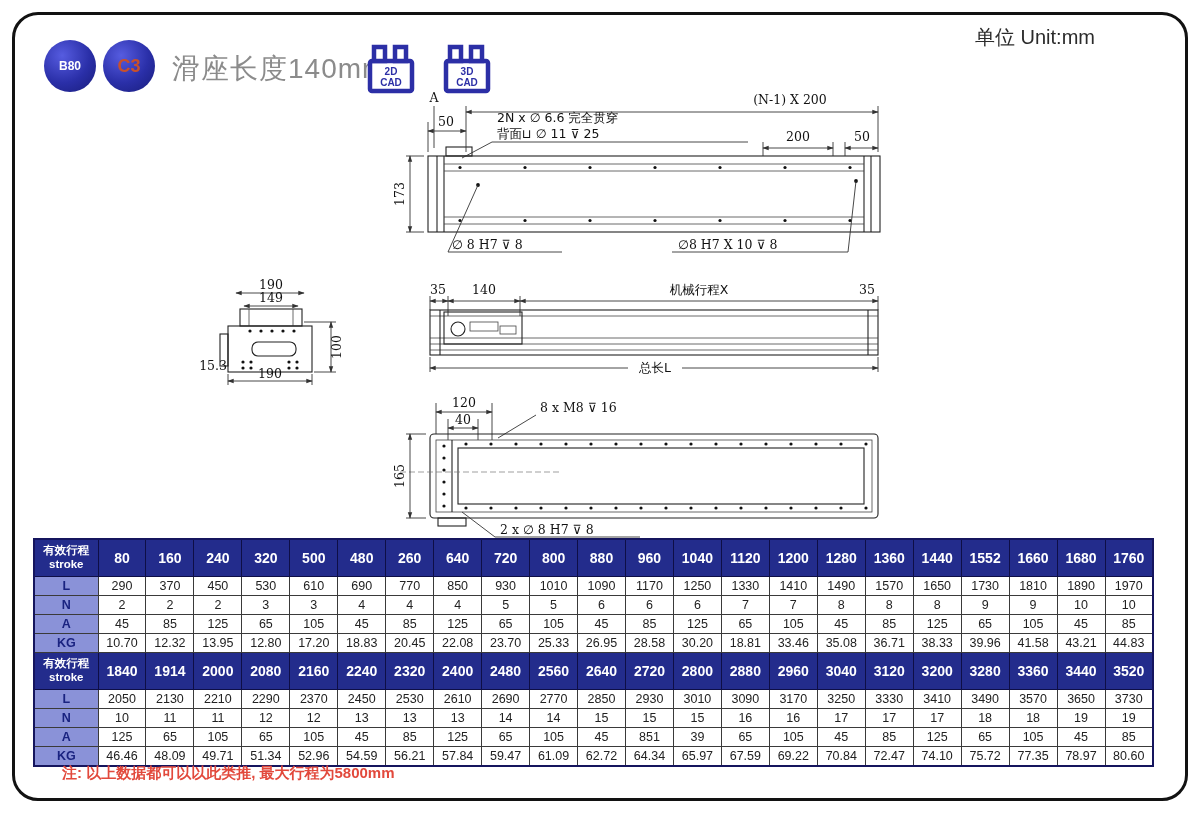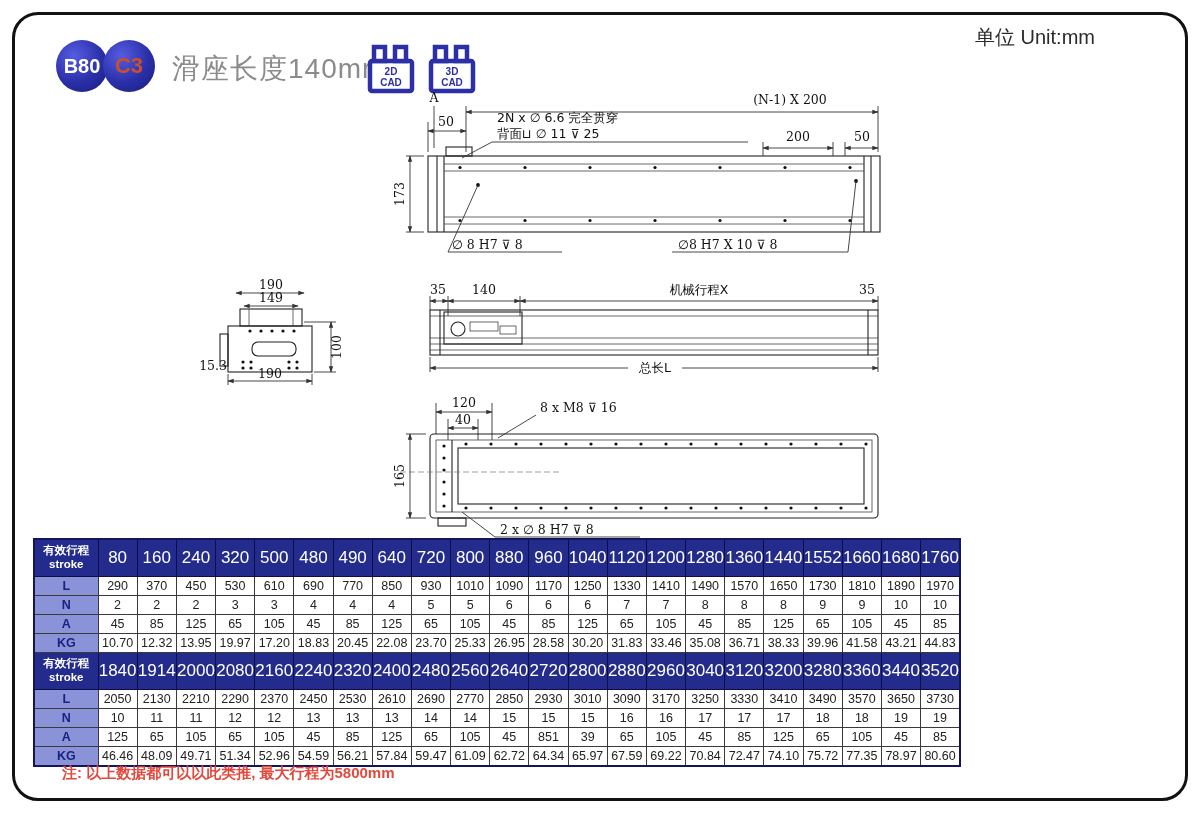--- a/index.html
+++ b/index.html
@@ -11,56 +11,56 @@
     position:absolute; left:12px; top:12px; right:12px; bottom:12px;
     border:3px solid #121212; border-radius:26px; background:#fff;
   }
   
   .badge {
     position:absolute; border-radius:50%;
     display:flex; align-items:center; justify-content:center;
     font-weight:bold;
     background:radial-gradient(circle at 35% 30%, #565ce0 0%, #2a2fa8 55%, #181c7a 100%);
   }
-  .badge-b80 { left:56px; top:40px; width:52px; height:52px; color:#ffffff; font-size:20px; }
-  .badge-c3  { left:103px; top:40px; width:52px; height:52px; color:#c8502c; font-size:22px; }
+  .badge-b80 { left:44px; top:40px; width:52px; height:52px; color:#ffffff; font-size:12px; }
+  .badge-c3  { left:103px; top:40px; width:52px; height:52px; color:#c8502c; font-size:18px; }
   .page-title {
     position:absolute; left:172px; top:50px; font-size:28px; color:#8b8b8b;
     letter-spacing:1px;
   }
   .cadicon { position:absolute; top:44px; width:48px; height:39px; cursor:pointer; }
   .cadicon.c2d { left:367px; }
-  .cadicon.c3d { left:428px; }
+  .cadicon.c3d { left:443px; }
   .cadbox { fill:#ffffff; stroke:var(--blue); stroke-width:4.5; }
   .cadtxt { font:bold 10px "Liberation Sans", sans-serif; fill:var(--blue); }
   .unit-label { position:absolute; left:975px; top:24px; font-size:20px; color:#2b2b2b;text-align:center; }
 
   
   .drawings { position:absolute; left:0; top:0; }
   .dln  { stroke:#222; stroke-width:1.1; fill:none; }
   .dthin{ stroke:#444; stroke-width:0.8; fill:none; }
   .dimline { stroke:#333; stroke-width:0.9; fill:none; }
   .cl { stroke:#777; stroke-width:0.7; stroke-dasharray:6 3; }
   .hole { fill:#111; }
   text.dim   { font:12.5px "DejaVu Serif", serif; fill:#111; }
   text.dimcn { font:12.5px "DejaVu Sans", sans-serif; fill:#111; }
 
   
   .spec {
-    position:absolute; left:33px; top:538px; width:928px;
+    position:absolute; left:33px; top:538px; width:1121px;
     border-collapse:collapse; table-layout:fixed;
     border:2px solid #15155e;
   }
   .spec td {
     border:1px solid #3a3a3a; text-align:center; padding:0;
     overflow:hidden; white-space:nowrap;
   }
   .spec .row-head td {
     background:var(--navy); color:#fff; border-color:#0e0e46;
-    font-size:17px; font-weight:400; height:36px;
+    font-size:14px; font-weight:700; height:36px;
   }
   .spec .row-head td.corner { font-size:11.5px; line-height:1.2; font-weight:bold; }
   .spec .row-data td { background:#fff; color:#222; font-size:12.5px; height:18px; line-height:18px; }
   .spec .row-data td.lbl {
     background:var(--peri); color:var(--navytext); font-weight:bold; font-size:12.5px;
   }
   .footnote {
     position:absolute; left:62px; top:764px; font-size:15px; font-weight:600;
     color:var(--red);
   }
@@ -346,21 +346,21 @@
         <td class="corner">
           <div>有效行程</div>
           <div>stroke</div>
         </td>
         <td>80</td>
         <td>160</td>
         <td>240</td>
         <td>320</td>
         <td>500</td>
         <td>480</td>
-        <td>490</td>
+        <td>260</td>
         <td>640</td>
         <td>720</td>
         <td>800</td>
         <td>880</td>
         <td>960</td>
         <td>1040</td>
         <td>1120</td>
         <td>1200</td>
         <td>1280</td>
         <td>1360</td>
@@ -443,31 +443,31 @@
         <td>65</td>
         <td>105</td>
         <td>45</td>
         <td>85</td>
       </tr>
       <tr class="row-data">
         <td class="lbl">KG</td>
         <td>10.70</td>
         <td>12.32</td>
         <td>13.95</td>
-        <td>19.97</td>
+        <td>12.80</td>
         <td>17.20</td>
         <td>18.83</td>
         <td>20.45</td>
         <td>22.08</td>
         <td>23.70</td>
         <td>25.33</td>
         <td>26.95</td>
         <td>28.58</td>
         <td>30.20</td>
-        <td>31.83</td>
+        <td>18.81</td>
         <td>33.46</td>
         <td>35.08</td>
         <td>36.71</td>
         <td>38.33</td>
         <td>39.96</td>
         <td>41.58</td>
         <td>43.21</td>
         <td>44.83</td>
       </tr>
       <tr class="row-head">

